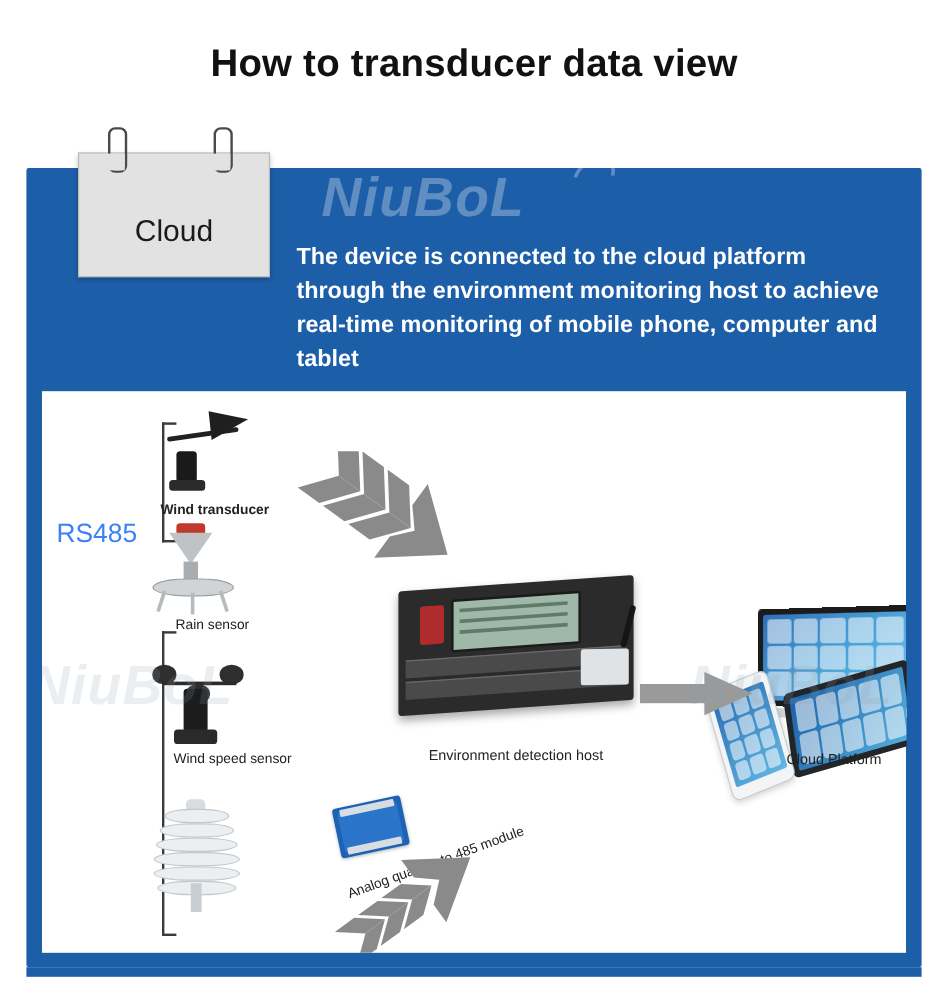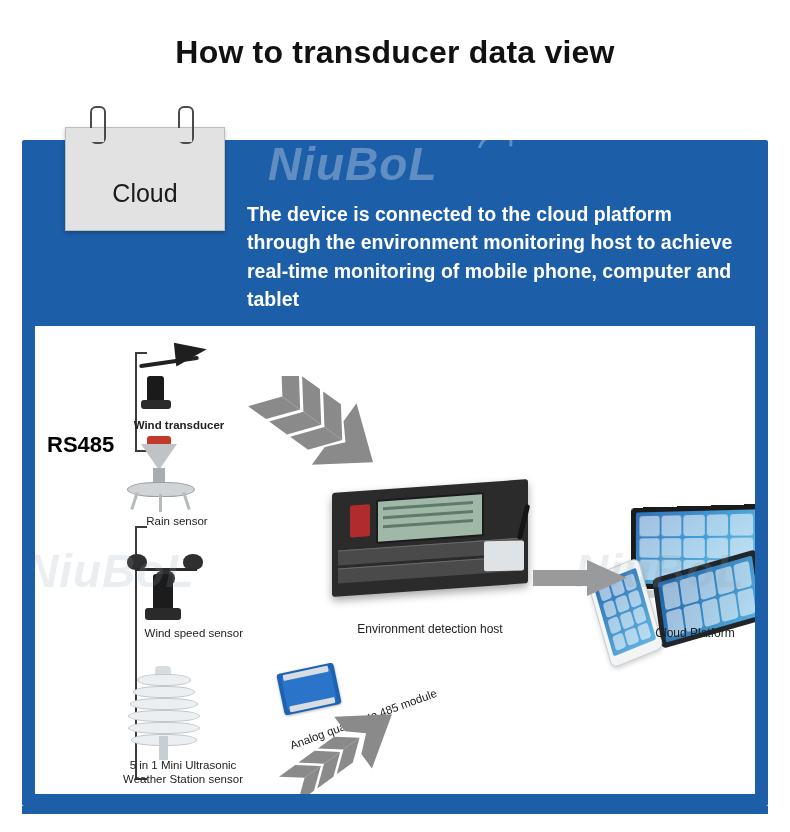--- a/index.html
+++ b/index.html
@@ -144,23 +144,22 @@
     border-top: 2px solid #3b3b3b;
     border-bottom: 2px solid #3b3b3b;
     width: 10px;
   }
   .bracket.b1 { left: 100px; top: 26px; height: 96px; }
   .bracket.b2 { left: 100px; top: 200px; height: 250px; }
 
   .side-label {
     position: absolute;
     font-size: 21px;
-    color: #000000;
+    color: #3b82f6;
     font-family: "Liberation Sans", sans-serif;
-    font-weight: bold;
   }
   .rs485 { left: 12px; top: 106px; font-size: 22px; }
   .analog { left: 8px; top: 313px; line-height: 1.18; font-size: 21px; }
 
   .cap {
     position: absolute;
     font-size: 11.5px;
     color: #222;
     text-align: center;
     line-height: 1.25;
@@ -448,21 +447,20 @@
   <div class="dev">
     <div class="ws-top"></div>
     <div class="ws-plate" style="left:102px; top:348px; width:52px;"></div>
     <div class="ws-plate" style="left:98px; top:360px; width:60px;"></div>
     <div class="ws-plate" style="left:95px; top:372px; width:66px;"></div>
     <div class="ws-plate" style="left:93px; top:384px; width:70px;"></div>
     <div class="ws-plate" style="left:93px; top:396px; width:70px;"></div>
     <div class="ws-plate" style="left:96px; top:408px; width:64px;"></div>
     <div class="ws-stem"></div>
   </div>
-  <div class="cap" style="left:78px; top:432px; width:140px;">5 in 1 Mini Ultrasonic Weather Station  sensor</div>
 
   <div class="mod">
     <div class="mod-face"></div>
     <div class="mod-term" style="left:6px; top:2px; width:46px;"></div>
     <div class="mod-term" style="left:6px; bottom:2px; width:46px;"></div>
   </div>
   <div class="cap" style="left:250px; top:382px; width:180px; transform:rotate(-20deg); text-align:left;">Analog quantity to 485 module</div>
 
   <div class="host">
     <div class="host-keys"></div>

